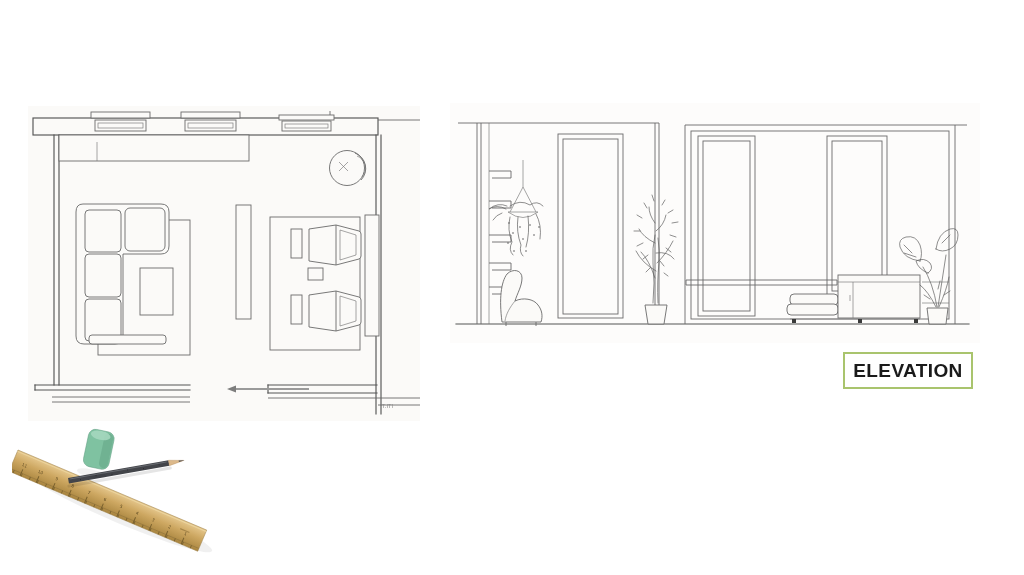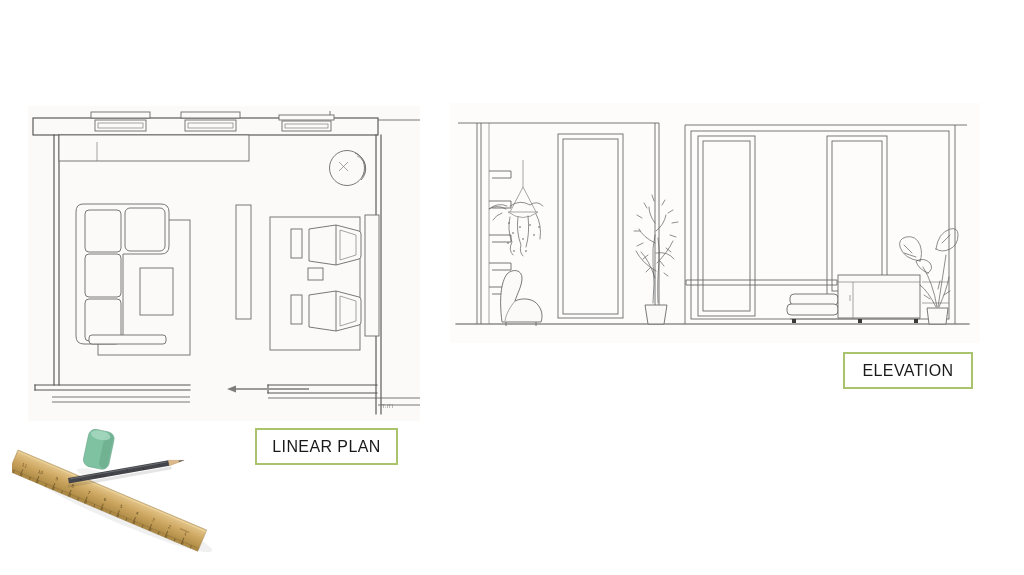--- a/index.html
+++ b/index.html
@@ -6,21 +6,21 @@
     --label-border:#a9c46d; --label-text:#1a1a1a;
     --sketch-line:#6a6a6a; --sketch-line-dark:#555555;
     --paper:#fbfaf8; --ruler-wood:#cda761; --pencil-body:#43454a; --eraser:#7fc2a1;
   }
   html,body{margin:0;padding:0;background:#fff;}
   #slide{position:relative;width:1024px;height:575px;background:#fff;overflow:hidden;
          font-family:"Liberation Sans",sans-serif;}
   .abs{position:absolute;}
   .label-box{position:absolute;border:2px solid var(--label-border);background:#fff;
     display:flex;align-items:center;justify-content:center;
-    font-weight:400;font-size:16px;letter-spacing:.4px;color:var(--label-text);}
+    font-weight:700;font-size:19px;letter-spacing:.4px;color:var(--label-text);}
   
   .w{stroke:var(--sketch-line-dark);stroke-width:1.15;fill:none;stroke-linecap:square;}
   .s{stroke:var(--sketch-line);stroke-width:.9;fill:none;}
   .sf{stroke:var(--sketch-line);stroke-width:.9;fill:var(--paper);}
   .t{stroke:#767676;stroke-width:.65;fill:none;}
   .pl{stroke:#5e5e5e;stroke-width:.7;fill:none;stroke-linecap:round;}
   .dot{fill:#5a5a5a;}
   text{font-family:"DejaVu Sans",sans-serif;}
 </style>
 </head>
@@ -226,23 +226,20 @@
         <path d="M462,150 l-8,-8 M466,154 l-12,-4" class="pl"></path>
         <path d="M486,146 q2,-16 14,-20 q8,-2 8,6 q0,10 -8,14 q-8,4 -14,0 z" class="pl"></path>
         <path d="M492,140 l8,-8" class="pl"></path>
         <path d="M478,170 q-10,-4 -12,-12 q8,-4 14,2 q4,6 -2,10 z" class="pl"></path>
         <path d="M480,196 l-6,-4 M494,192 l6,-4 M488,186 l2,-8" class="pl"></path>
         <path d="M477,205 h21 l-2,16 h-17 z" class="sf"></path>
       </g>
     </g>
   </svg>
 
-  <div class="label-box" style="left:255px;top:428px;width:139px;height:33px">
-    <span>LINEAR PLAN</span>
-  </div>
 
   <div class="label-box" style="left:843px;top:352px;width:126px;height:33px">
     <span>ELEVATION</span>
   </div>
 
   <svg class="abs" style="left:12px;top:420px" width="218" height="140" viewBox="0 0 218 140">
     <defs>
       <linearGradient id="woodg" x1="0" y1="0" x2="0" y2="23" gradientUnits="userSpaceOnUse">
         <stop offset="0" stop-color="#e6c88e"></stop>
         <stop offset="0.45" style="stop-color:var(--ruler-wood)"></stop>

